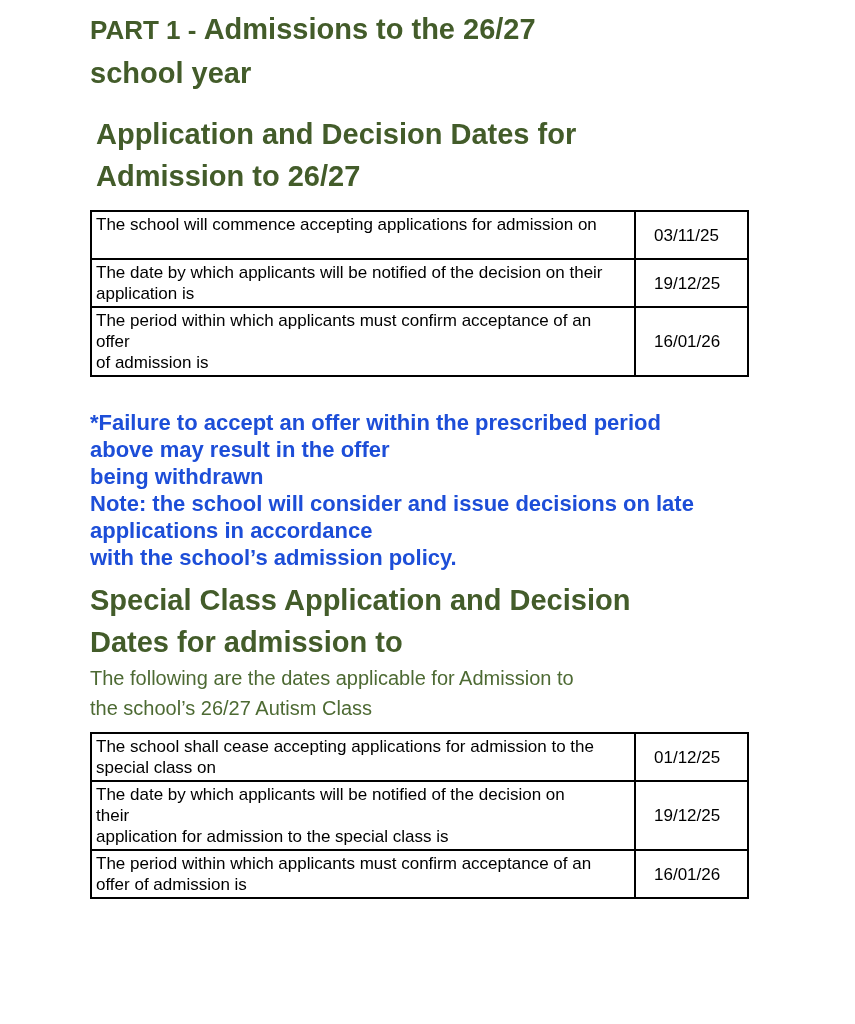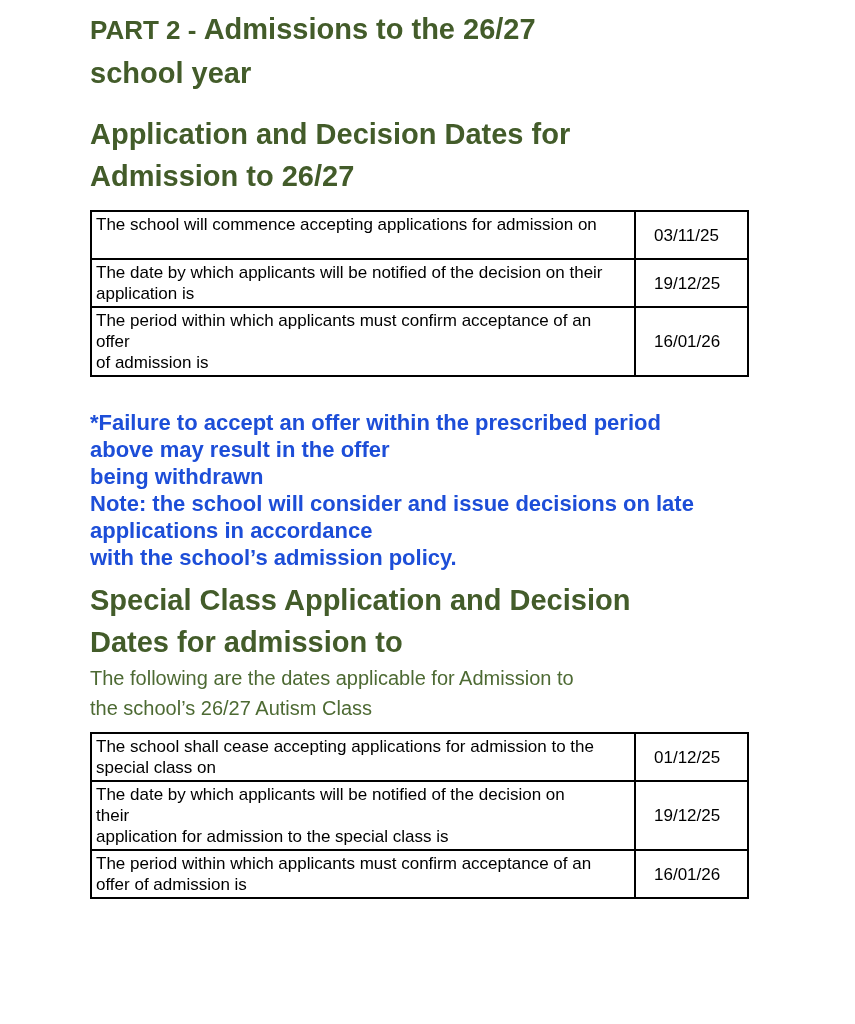--- a/index.html
+++ b/index.html
@@ -29,20 +29,21 @@
     font-size: 26px;
   }
   h2.section-heading {
     color: var(--heading-green, #435c2a);
     font-size: 29px;
     font-weight: bold;
     line-height: 1.45;
   }
   h2.first-section {
     margin-top: 18px;
+    margin-left: 6px;
   }
   h2.special-section {
     margin-top: 8px;
   }
   .subtitle {
     color: var(--subtitle-green, #4d6a33);
     font-size: 20px;
     font-weight: normal;
     line-height: 1.5;
   }
@@ -79,21 +80,21 @@
     vertical-align: middle;
     padding: 1px 18px;
     font-weight: normal;
   }
 </style>
 </head>
 <body>
 
 <div class="content">
 
-  <h1 class="page-title"><span class="h1-prefix">PART 2 - </span><span>Admissions to the 26/27<br>school year</span></h1>
+  <h1 class="page-title"><span class="h1-prefix">PART 1 - </span><span>Admissions to the 26/27<br>school year</span></h1>
 
   <h2 class="section-heading first-section">Application and Decision Dates for<br>Admission to 26/27</h2>
 
   <table class="dates-table first">
     <tbody>
       <tr>
         <td class="label-cell">The school will commence accepting applications for admission on<br>&nbsp;</td>
         <td class="date-cell">03/11/25</td>
       </tr>
       <tr>

